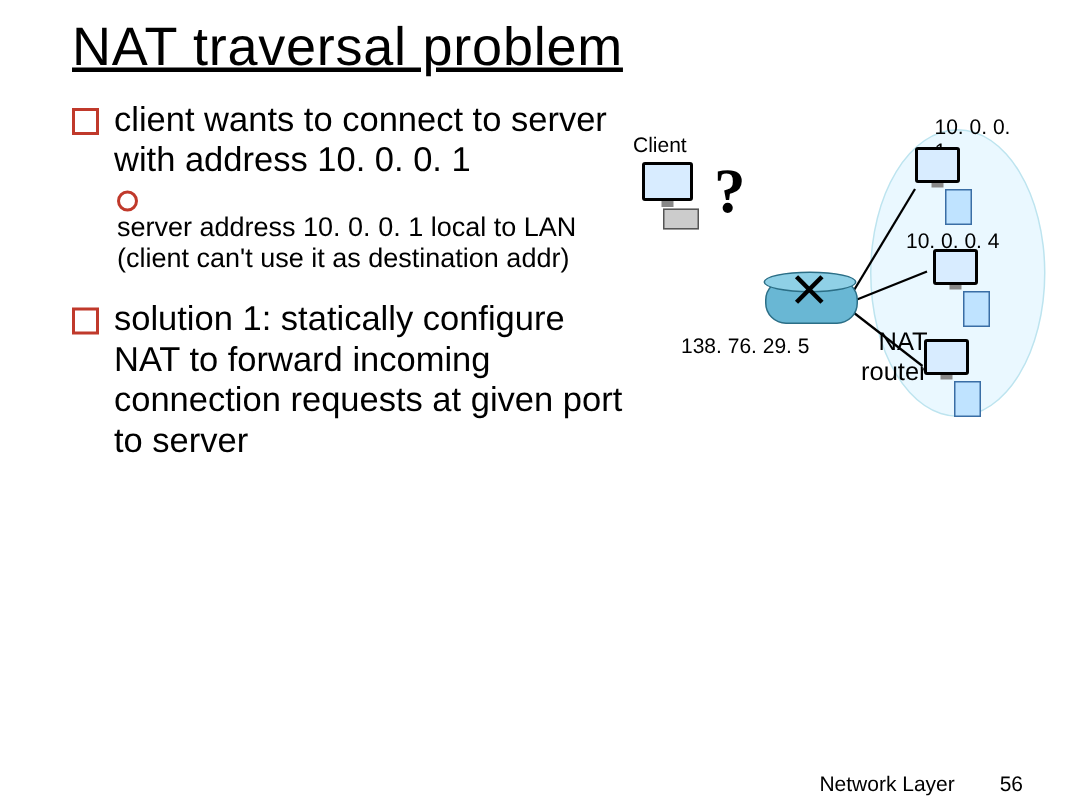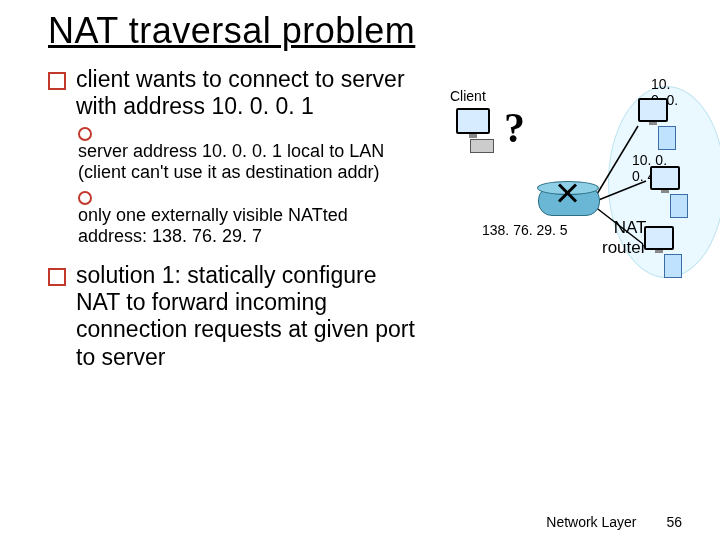--- a/index.html
+++ b/index.html
@@ -8,21 +8,21 @@
   .content{display:flex;}
   .left{width:372px;}
   .right{position:relative;flex:1;}
   .bullet1{display:flex;margin-bottom:2px;}
   .bullet1 .mark{width:14px;height:14px;border:2px solid #c0392b;margin:6px 10px 0 0;flex:0 0 auto;}
   .bullet1 .text{font-size:23px;line-height:1.18;}
   .bullet2{display:flex;margin:2px 0 2px 30px;flex-direction:column;}
   .bullet2 .mark{width:10px;height:10px;border:2px solid #c0392b;border-radius:50%;margin:5px 8px 0 0;flex:0 0 auto;}
   .bullet2 .text{font-size:18px;line-height:1.18;}
   
-  .right{height:340px;margin-left:28px;}
+  .right{height:340px;}
   .lbl{position:absolute;font-family:Arial,sans-serif;font-size:14px;}
   .qmark{position:absolute;font-family:"Times New Roman",serif;font-size:42px;font-weight:700;}
   .nat-lbl{position:absolute;font-family:Arial,sans-serif;font-size:17px;text-align:right;line-height:1.15;}
   
   .client-pc{position:absolute;left:8px;top:42px;}
   .client-pc .mon{width:30px;height:22px;border:2px solid #000;background:#d8ecff;border-radius:2px;position:relative;}
   .client-pc .mon:after{content:"";position:absolute;left:11px;top:24px;width:8px;height:4px;background:#888;}
   .client-pc .base{width:22px;height:12px;background:#ccc;border:1px solid #555;margin-top:5px;margin-left:14px;}
   
   .host{position:absolute;}
@@ -53,24 +53,20 @@
   <div class="content">
     <div class="left">
 
       <div class="bullet1">
         <div class="mark"></div>
         <div class="text">client wants to connect to server with address 10. 0. 0. 1</div>
       </div>
       <div class="bullet2">
         <div class="mark"></div>
         <div class="text">server address 10. 0. 0. 1 local to LAN (client can't use it as destination addr)</div>
-      </div>
-      <div class="bullet2">
-        <div class="mark"></div>
-        <div class="text">only one externally visible NATted address: 138. 76. 29. 7</div>
       </div>
 
       <div class="bullet1" style="margin-top:15px;">
         <div class="mark"></div>
         <div class="text">solution 1: statically configure NAT to forward incoming connection requests at given port to server</div>
       </div>
     </div>
 
     <div class="right">
       <div class="lan"></div>

